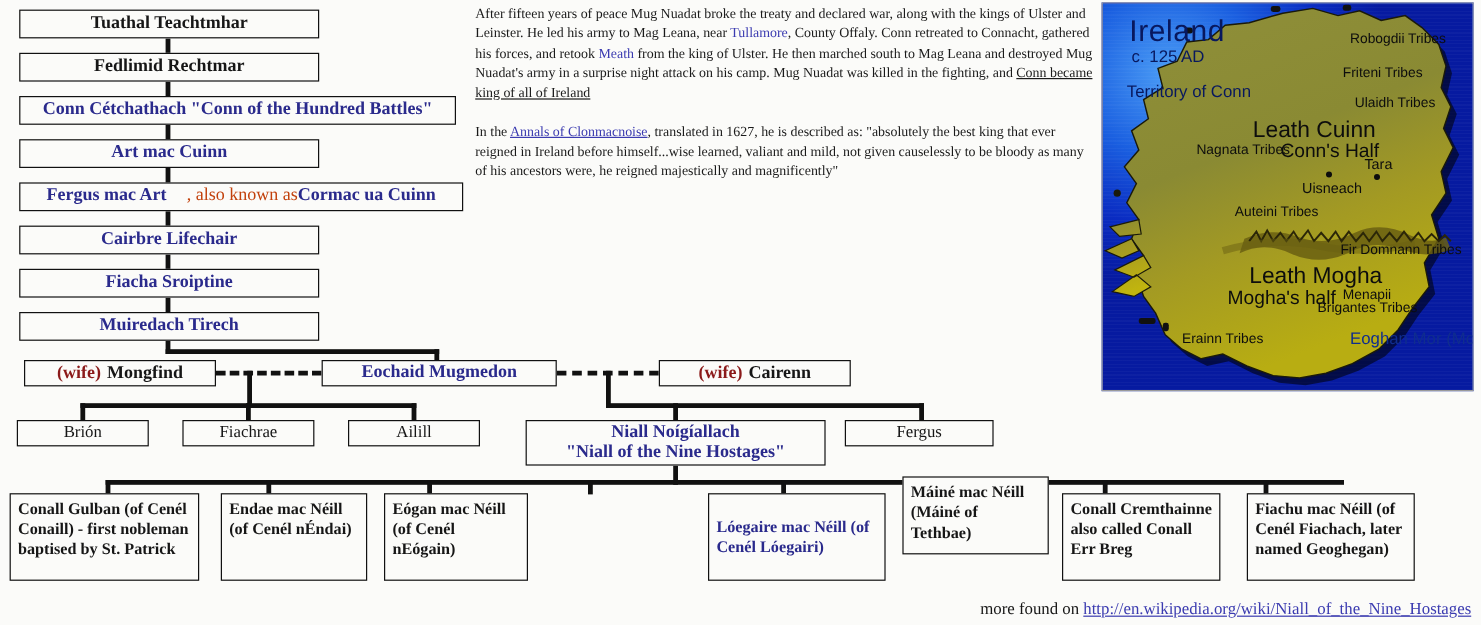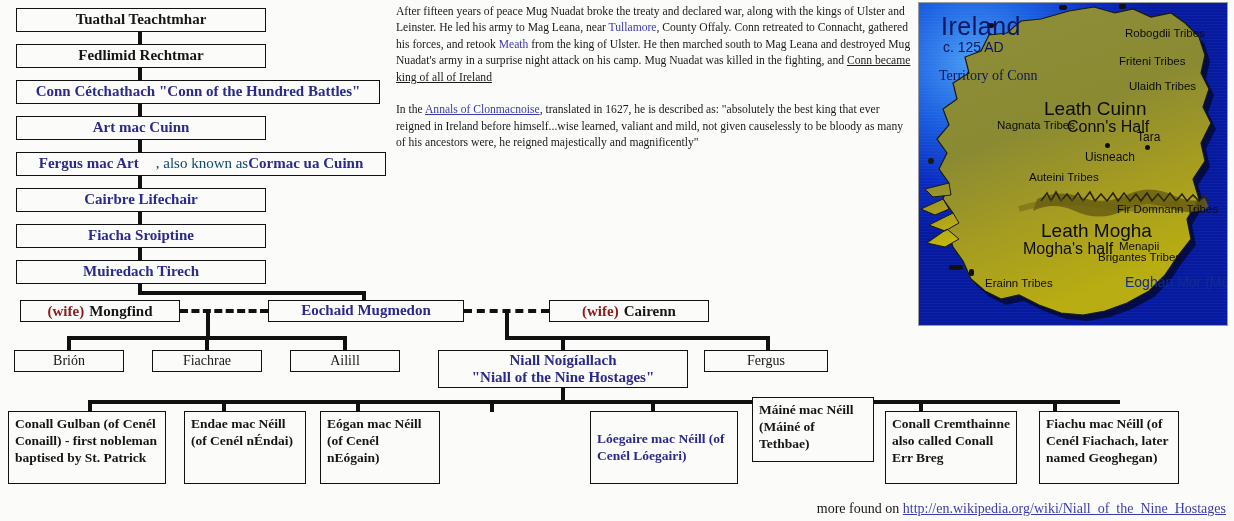--- a/index.html
+++ b/index.html
@@ -159,21 +159,21 @@
   .maplabel.seaname { color: #0f2d8e; }
   .map-title {
     position: absolute;
     left: 22px; top: 10px;
     font-family: "Liberation Sans", "DejaVu Sans", sans-serif;
     color: #08185e;
     line-height: 1.05;
   }
   .map-title .t1 { font-size: 25px; letter-spacing: .5px; display:block; }
   .map-title .t2 { font-size: 14px; display:block; margin-top: 1px; margin-left:2px;}
-  .map-title .t3 { font-size: 14px; display:block; margin-top: 14px; margin-left:-2px;font-family:Liberation Serif, serif;}
+  .map-title .t3 { font-size: 14px; display:block; margin-top: 14px; margin-left:-2px;}
   .towndot {
     position: absolute;
     width: 5px; height: 5px;
     background: #0d0d0d;
     border-radius: 50%;
   }
 
   
   .footer {
     position: absolute;
@@ -217,21 +217,21 @@
   <div class="node blue" style="left:16px; top:80px; width:364px; height:24px;">
     <span>Conn Cétchathach "Conn of the Hundred Battles"</span>
   </div>
 
   <div class="node blue" style="left:16px; top:116px; width:250px; height:24px;">
     <span>Art mac Cuinn</span>
   </div>
 
   <div class="node" style="left:16px; top:152px; width:370px; height:24px;">
     <span style="color:#2a2a8c;">Fergus mac Art</span>
-      <span style="color:#0c4a6e;font-weight:normal;padding-left:17px;">, also known as </span>
+      <span style="color:#c2410c;font-weight:normal;padding-left:17px;">, also known as </span>
       <span style="color:#2a2a8c;">Cormac ua Cuinn</span>
   </div>
 
   <div class="node blue" style="left:16px; top:188px; width:250px; height:24px;">
     <span>Cairbre Lifechair</span>
   </div>
 
   <div class="node blue" style="left:16px; top:224px; width:250px; height:24px;">
     <span>Fiacha Sroiptine</span>
   </div>

